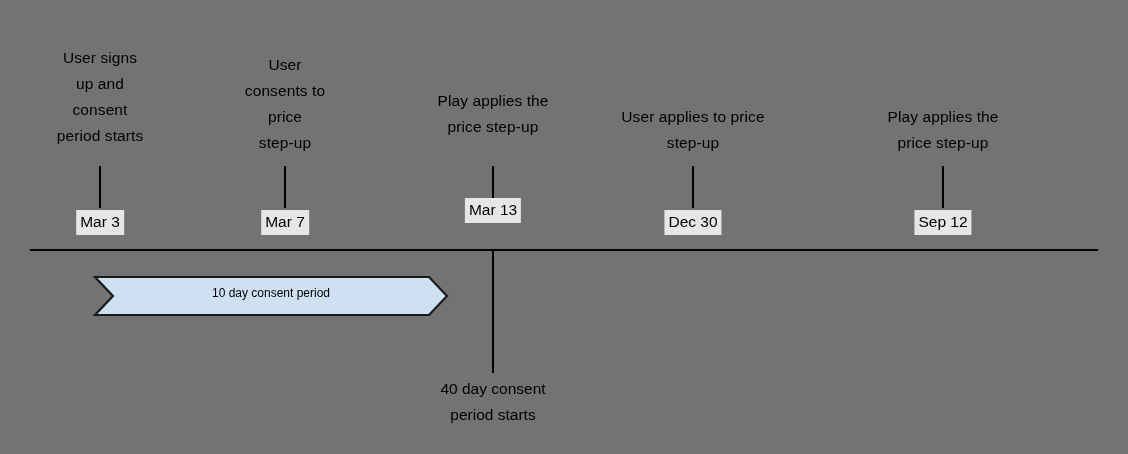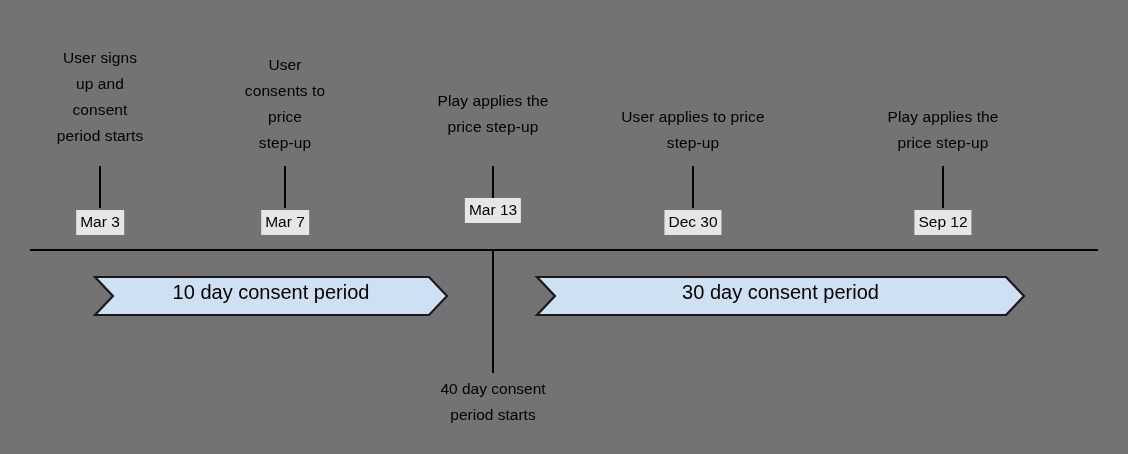--- a/index.html
+++ b/index.html
@@ -101,21 +101,21 @@
   }
   .banner .banner-label {
     position: absolute;
     left: 0;
     right: 0;
     top: 0;
     height: 31px;
     display: flex;
     align-items: center;
     justify-content: center;
-    font-size: 20px;
+    font-size: 12px;
     color: #000000;
     pointer-events: none;
   }
 </style>
 </head>
 <body>
 
 <div id="canvas">
 
   <div class="axis-line"></div>
@@ -165,20 +165,14 @@
 period starts</div>
   </div>
 
   <div class="banner" style="left:95px; top:277px; width:352px;">
     <svg viewBox="0 0 352 38" preserveAspectRatio="none">
       <polygon points="0,0 334,0 352,19 334,38 0,38 18,19" fill="#cfe0f2" stroke="#1a1a1a" stroke-width="2.2" stroke-linejoin="miter" vector-effect="non-scaling-stroke"></polygon>
     </svg>
     <div class="banner-label">10 day consent period</div>
   </div>
 
-  <div class="banner" style="left:537px; top:277px; width:487px;">
-    <svg viewBox="0 0 487 38" preserveAspectRatio="none">
-      <polygon points="0,0 469,0 487,19 469,38 0,38 18,19" fill="#cfe0f2" stroke="#1a1a1a" stroke-width="2.2" stroke-linejoin="miter" vector-effect="non-scaling-stroke"></polygon>
-    </svg>
-    <div class="banner-label">30 day consent period</div>
-  </div>
 
 </div>
 
 </body></html>

